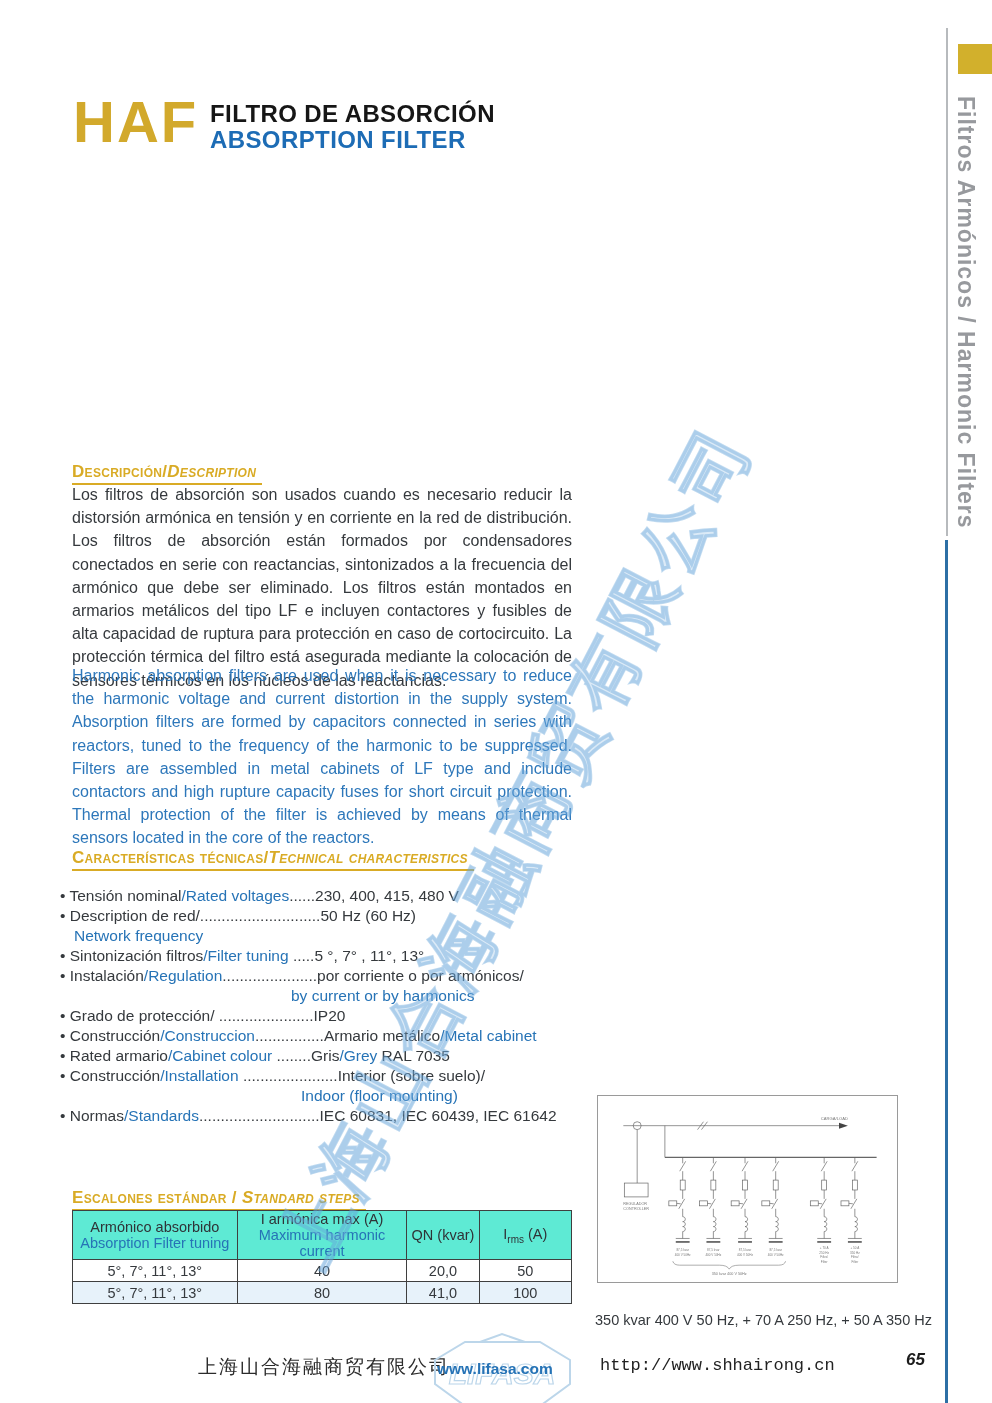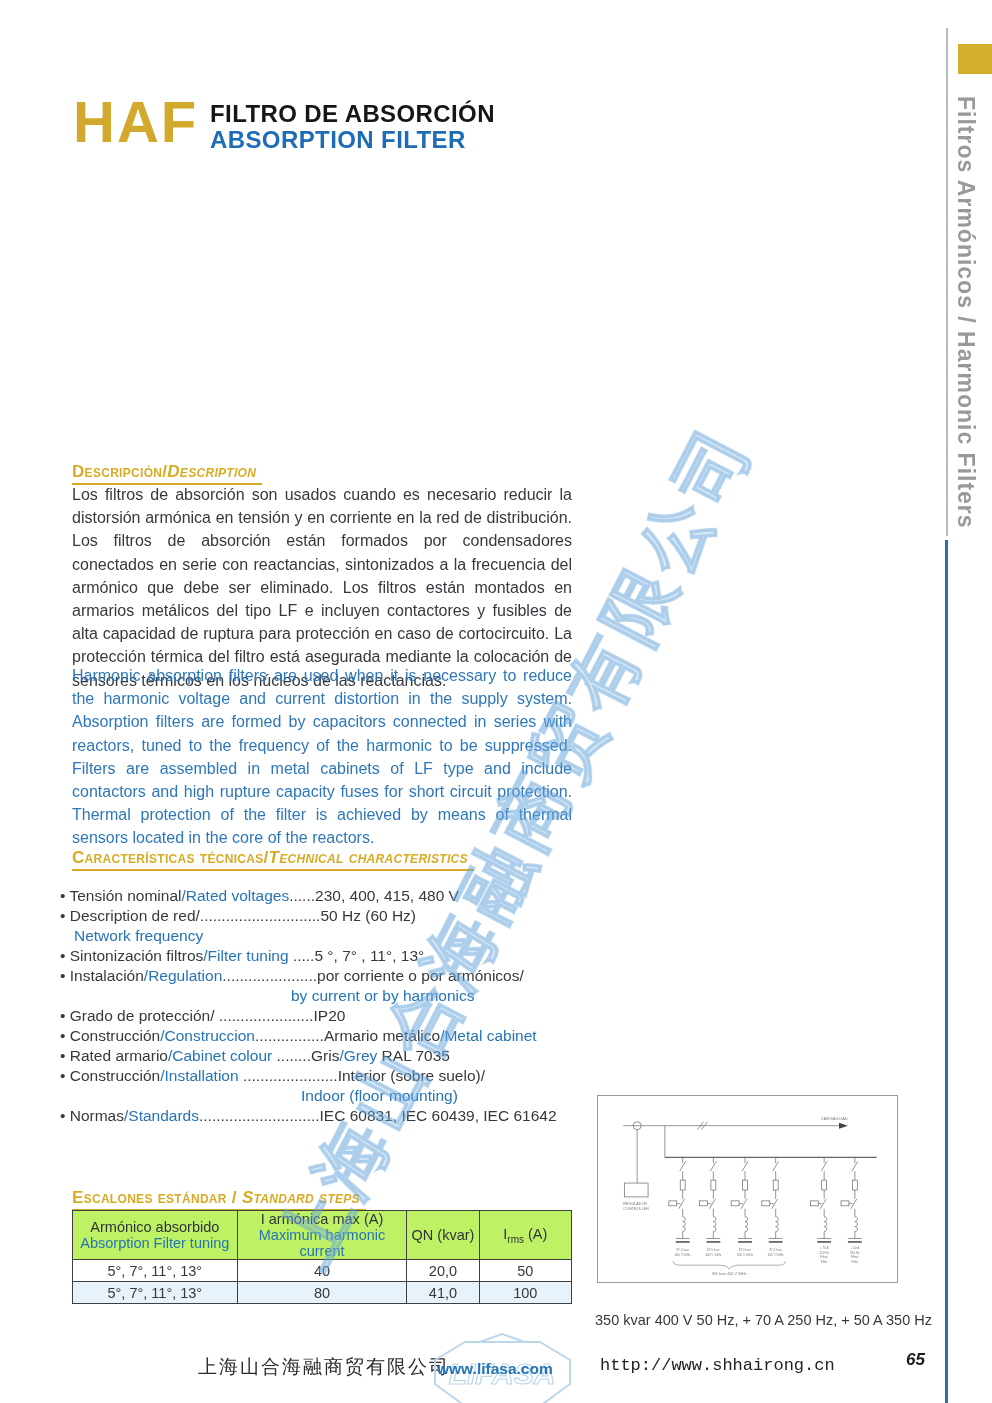--- a/index.html
+++ b/index.html
@@ -40,21 +40,21 @@
   #para-en { top:664px; color:#2d77ba; }
 
   
   #char-list { position:absolute; left:60px; top:886px; width:520px; font-size:15.5px; }
   #char-list .bullet { white-space:pre; line-height:20px; }
 
   
   #steps-table { position:absolute; left:72px; top:1210px; width:500px; border-collapse:collapse; font-size:14.5px; }
   #steps-table td { border:1px solid #3f3f3f; text-align:center; vertical-align:middle; }
   #steps-table .title-row td { height:21px; font-weight:400; color:#35393d; background:#ffffff; }
-  #steps-table .head-row td { height:46px; background:#bef264; }
+  #steps-table .head-row td { height:46px; background:#5eead4; }
   #steps-table .head-row .es { color:#2f3337; }
   #steps-table .head-row .en { color:#2673b6; }
   #steps-table .data-row td { height:22px; color:#35393d; }
   #steps-table .data-row.alt td { background:#e7f2fa; }
   #steps-table sub { font-size:10px; }
 
   
   #diagram { position:absolute; left:597px; top:1095px; width:301px; height:188px; border:1px solid #9a9a9a; background:#fff; }
   #diagram svg { display:block; }
   #diagram text { font-family:"Liberation Sans", sans-serif; fill:#7a7a7a; }

